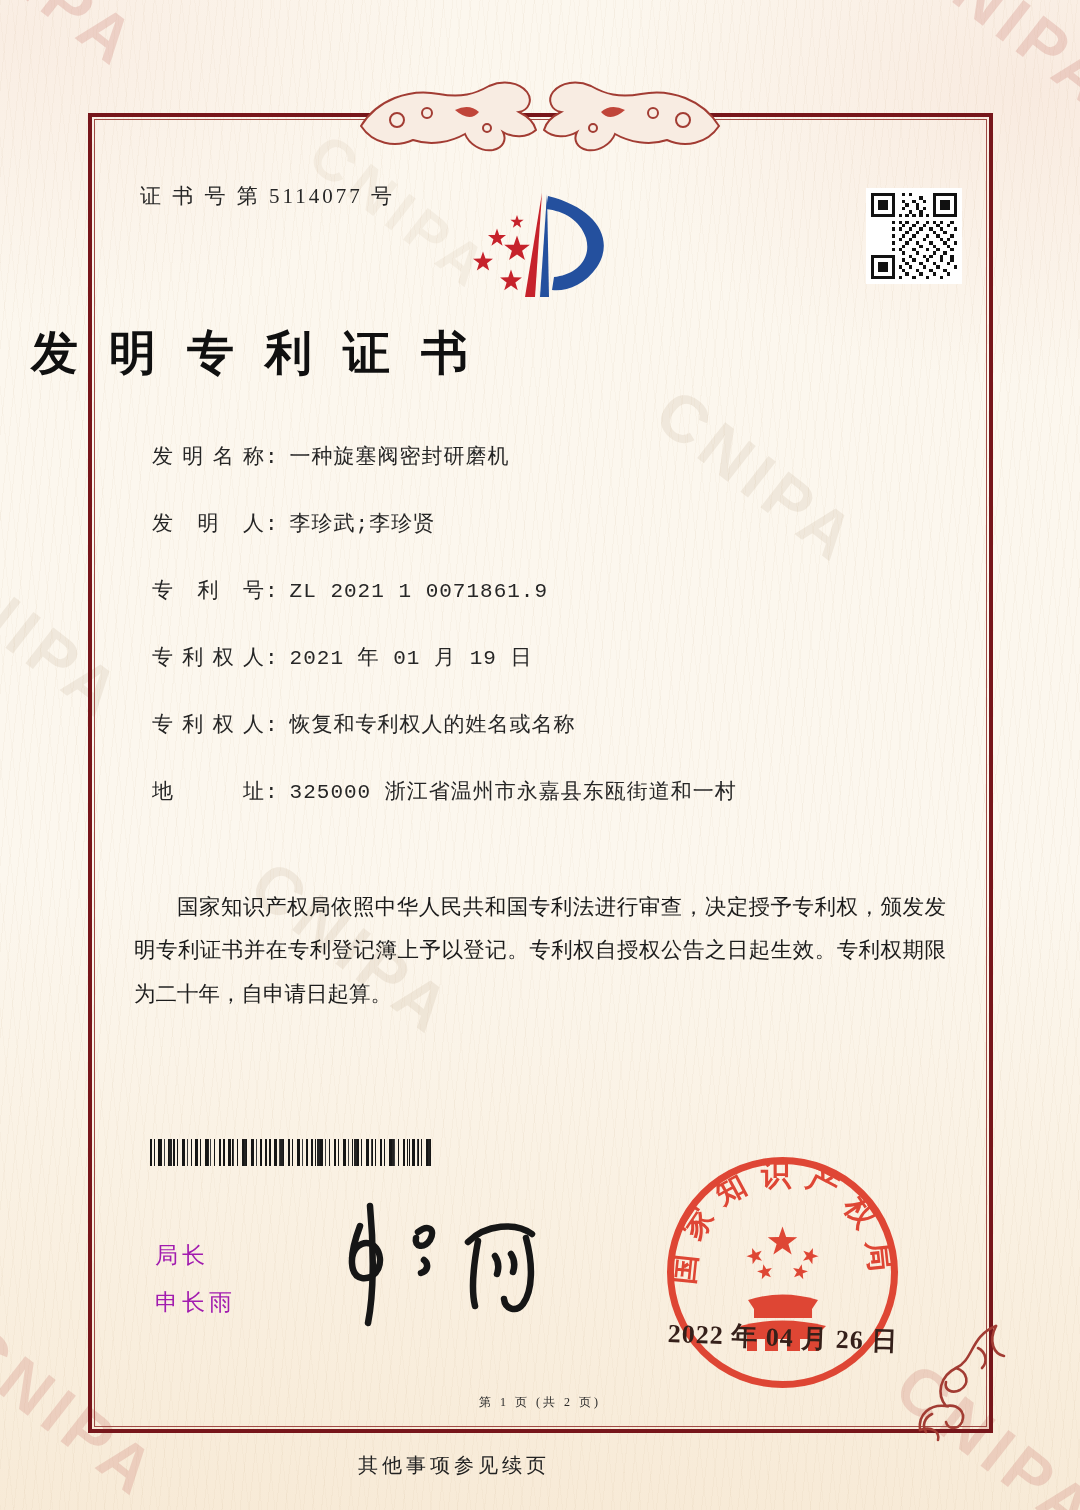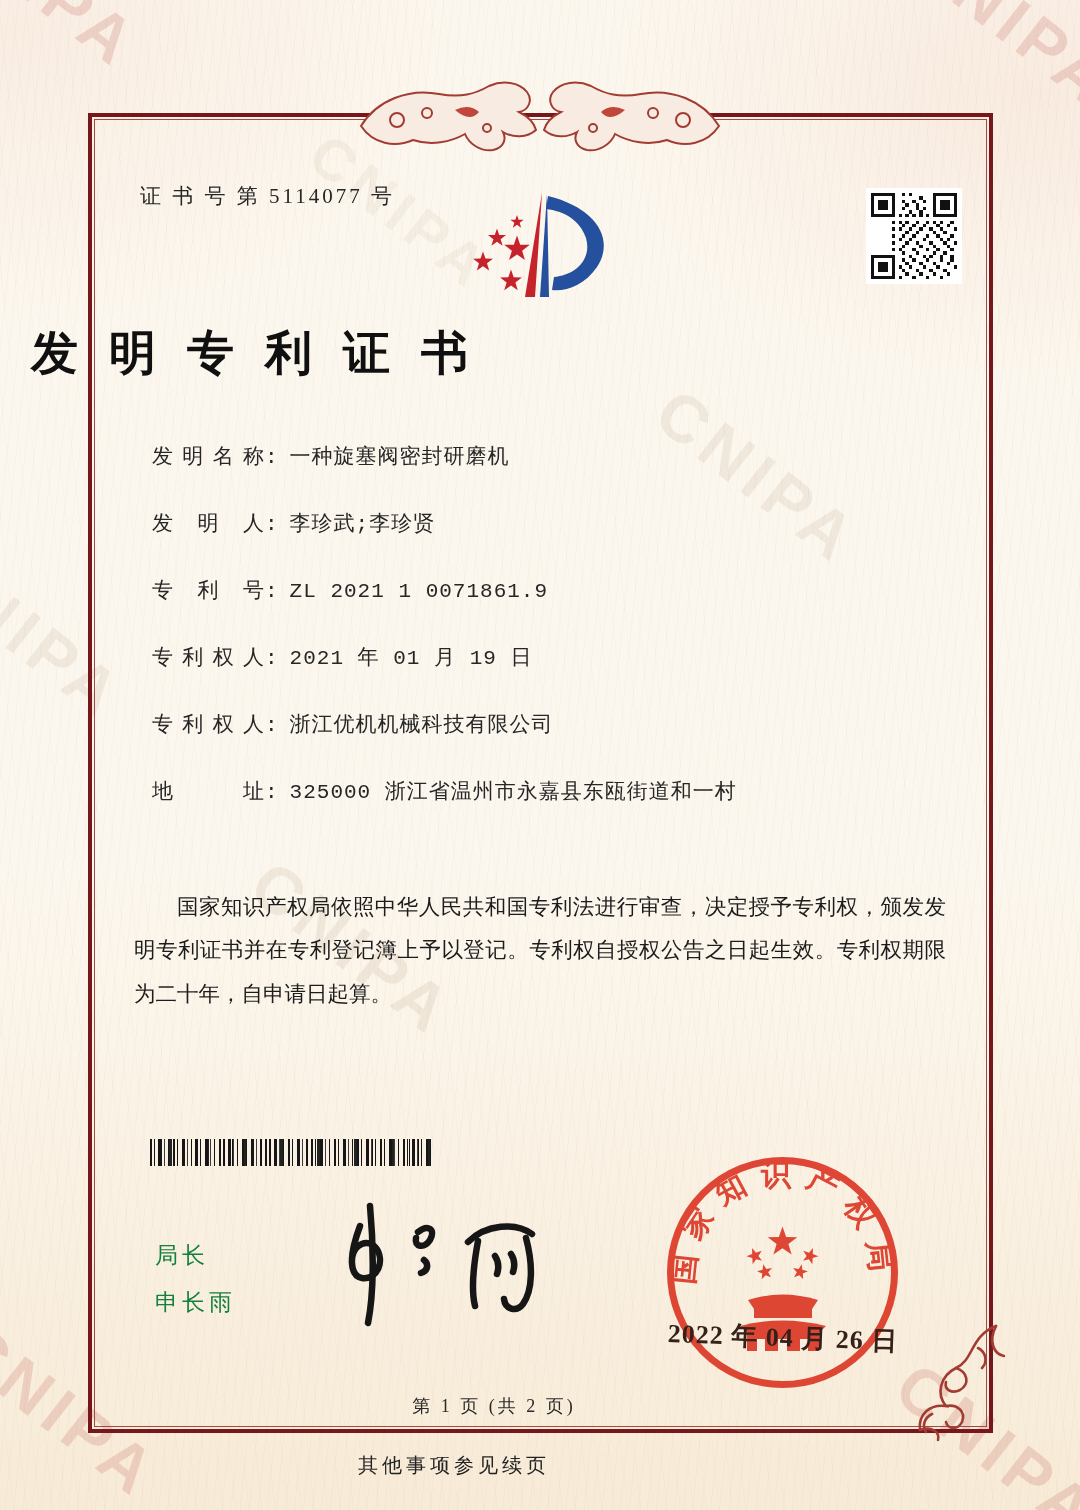--- a/index.html
+++ b/index.html
@@ -91,39 +91,39 @@
     position:absolute;z-index:3;left:150px;top:1139px;width:283px;height:27px;
     background-image:
       repeating-linear-gradient(90deg,#161616 0 2px,rgba(0,0,0,0) 2px 4px,#161616 4px 5px,rgba(0,0,0,0) 5px 9px,#161616 9px 12px,rgba(0,0,0,0) 12px 14px,#3c3c3c 14px 15px,rgba(0,0,0,0) 15px 18px,#161616 18px 19px,rgba(0,0,0,0) 19px 23px),
       repeating-linear-gradient(90deg,#111 0 1px,rgba(0,0,0,0) 1px 8px,#111 8px 10px,rgba(0,0,0,0) 10px 19px,#222 19px 22px,rgba(0,0,0,0) 22px 37px);
   }
 
   
   .director{
     position:absolute;z-index:3;left:155px;top:1232px;
     font-family:Liberation Serif, serif;
-    font-size:23px;line-height:2.05;color:#15803d;letter-spacing:4px;
+    font-size:23px;line-height:2.05;color:#a21caf;letter-spacing:4px;
   }
   .signature{position:absolute;z-index:3;left:318px;top:1196px;width:255px;height:135px;}
 
   
   .seal{position:absolute;z-index:5;left:660px;top:1150px;width:245px;height:245px;opacity:0.93;}
   .seal text{
     font-family:"Liberation Serif","DejaVu Serif",serif;
     font-weight:bold;font-size:30px;letter-spacing:13px;fill:#dd3a28;
   }
   .seal-date{
     position:absolute;z-index:6;left:663px;top:1320px;width:240px;
     text-align:center;font-size:26px;font-weight:600;color:#35201a;
     letter-spacing:1px;transform:rotate(2deg);
   }
 
   .page-num{
-    position:absolute;z-index:3;left:0;top:1394px;width:988px;
-    text-align:center;font-size:18px;letter-spacing:3px;color:#2a2a2a;
+    position:absolute;z-index:3;left:0;top:1394px;width:1080px;
+    text-align:center;font-size:12px;letter-spacing:3px;color:#2a2a2a;
   }
   .footer-note{
     position:absolute;z-index:3;left:0;top:1452px;width:908px;
     text-align:center;font-size:20px;letter-spacing:4px;color:#222;
   }
 </style>
 </head>
 <body>
 
 <div class="paper-texture"></div>
@@ -235,21 +235,21 @@
   <div class="row">
     <span class="row-label">发明人</span><span class="row-colon">:</span><span class="row-value">李珍武;李珍贤</span>
   </div>
   <div class="row">
     <span class="row-label">专利号</span><span class="row-colon">:</span><span class="row-value">ZL 2021 1 0071861.9</span>
   </div>
   <div class="row">
     <span class="row-label">专利权人</span><span class="row-colon">:</span><span class="row-value">2021 年 01 月 19 日</span>
   </div>
   <div class="row">
-    <span class="row-label">专利权人</span><span class="row-colon">:</span><span class="row-value">浙江优机机械科技有限公司</span>
+    <span class="row-label">专利权人</span><span class="row-colon">:</span><span class="row-value">恢复和专利权人的姓名或名称</span>
   </div>
   <div class="row">
     <span class="row-label">地址</span><span class="row-colon">:</span><span class="row-value">325000 浙江省温州市永嘉县东瓯街道和一村</span>
   </div>
 </div>
 
 <div class="paras">
   <p>国家知识产权局依照中华人民共和国专利法进行审查，决定授予专利权，颁发发明专利证书并在专利登记簿上予以登记。专利权自授权公告之日起生效。专利权期限为二十年，自申请日起算。</p>
 </div>
 

